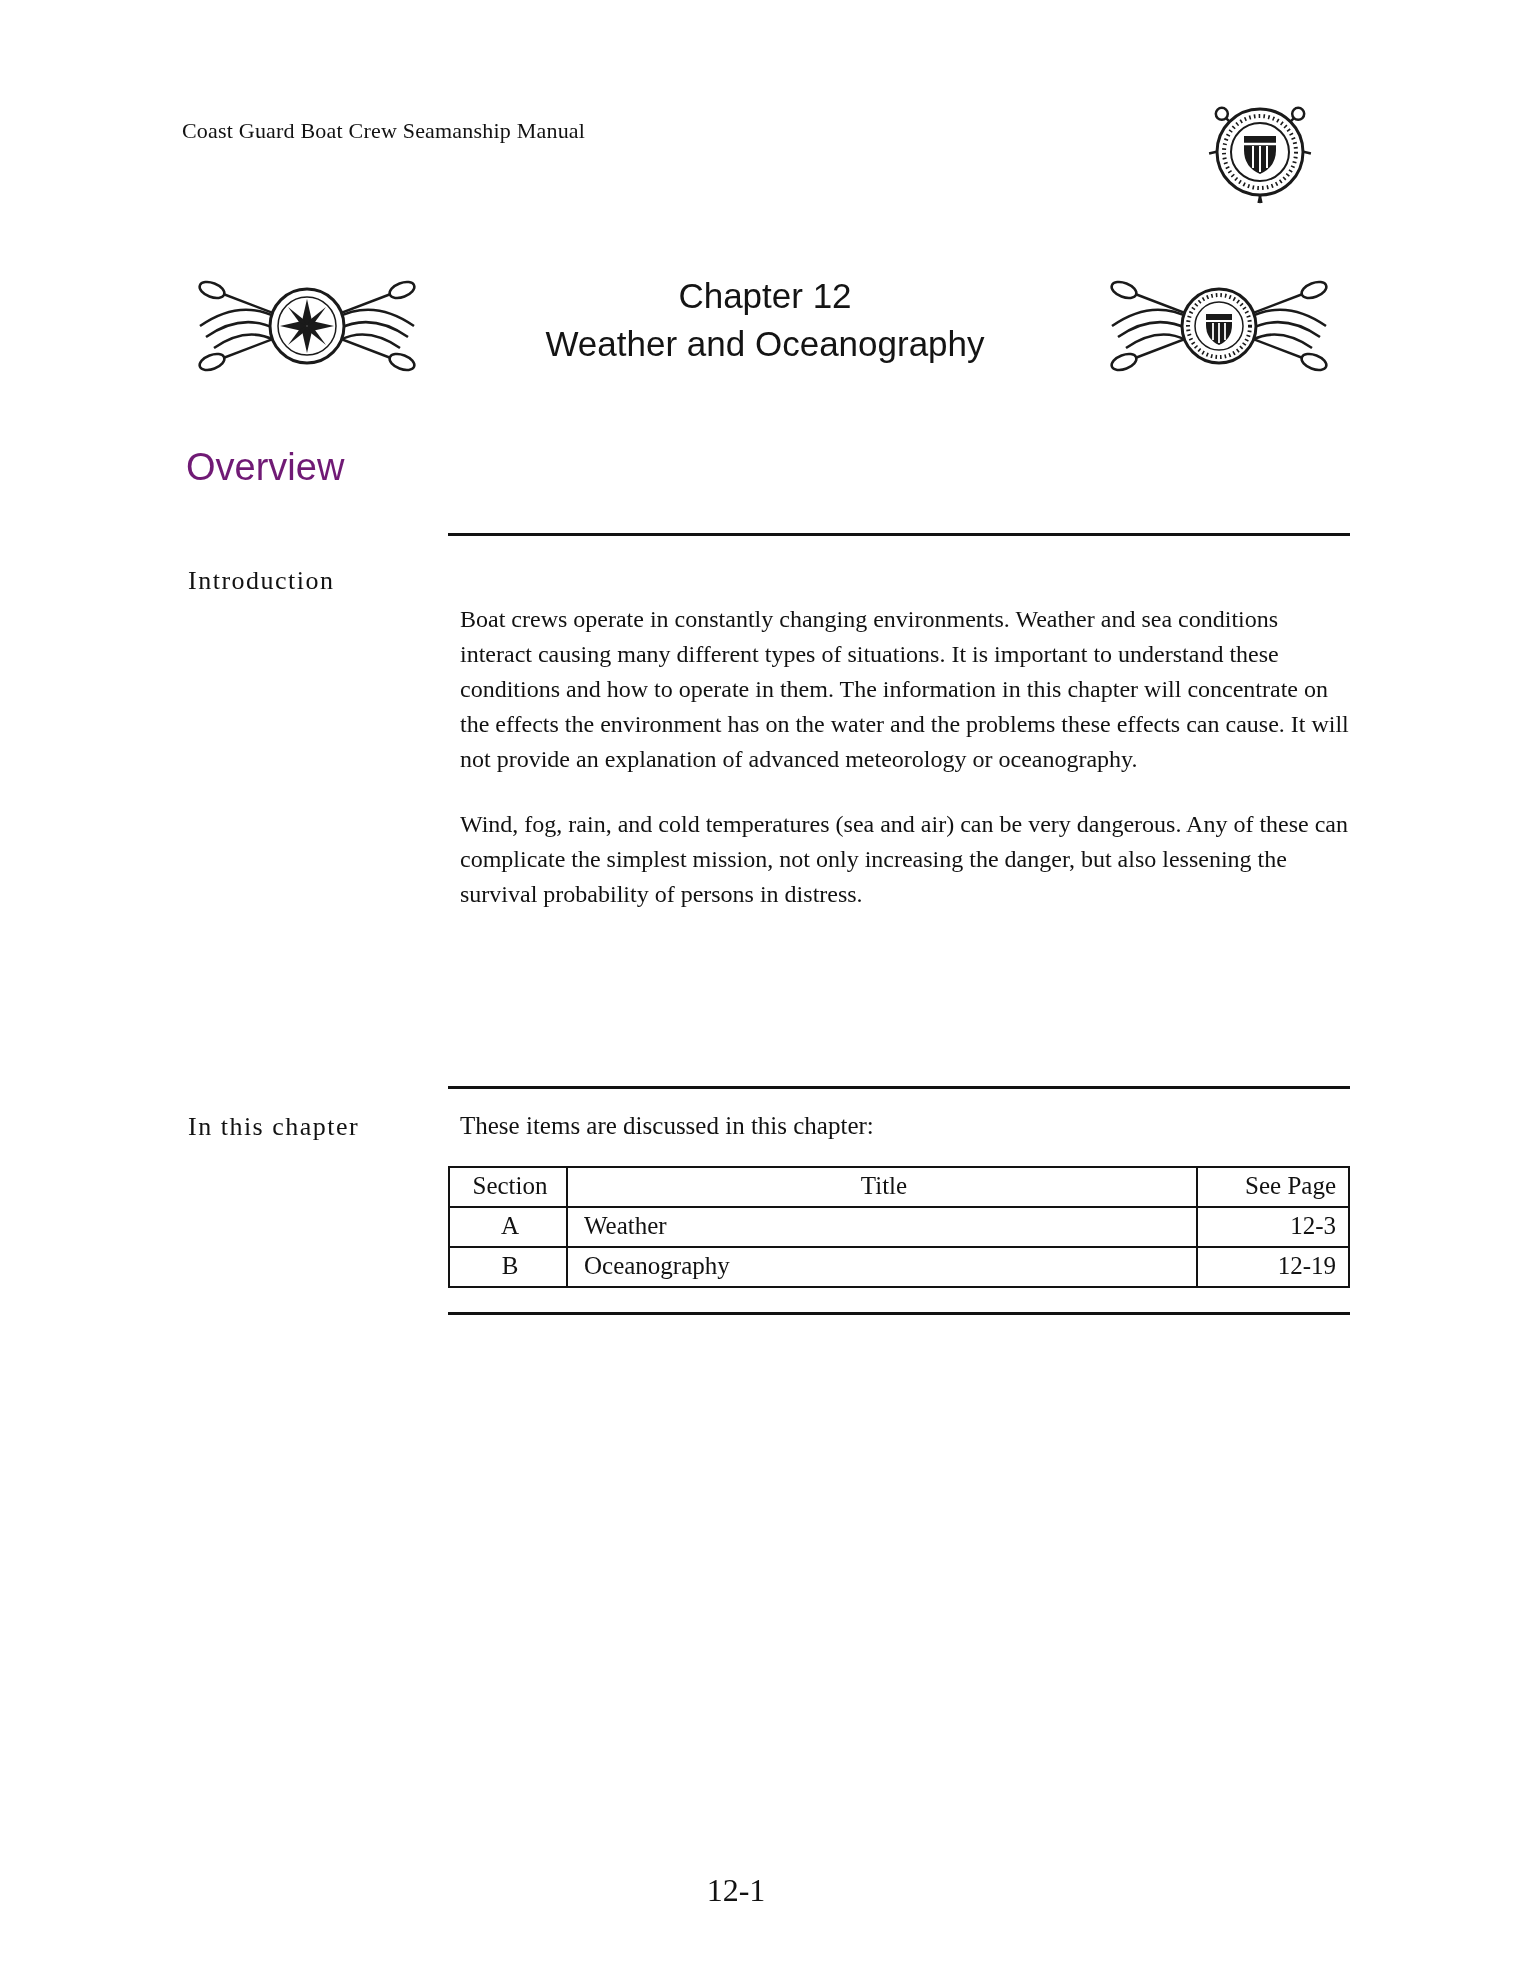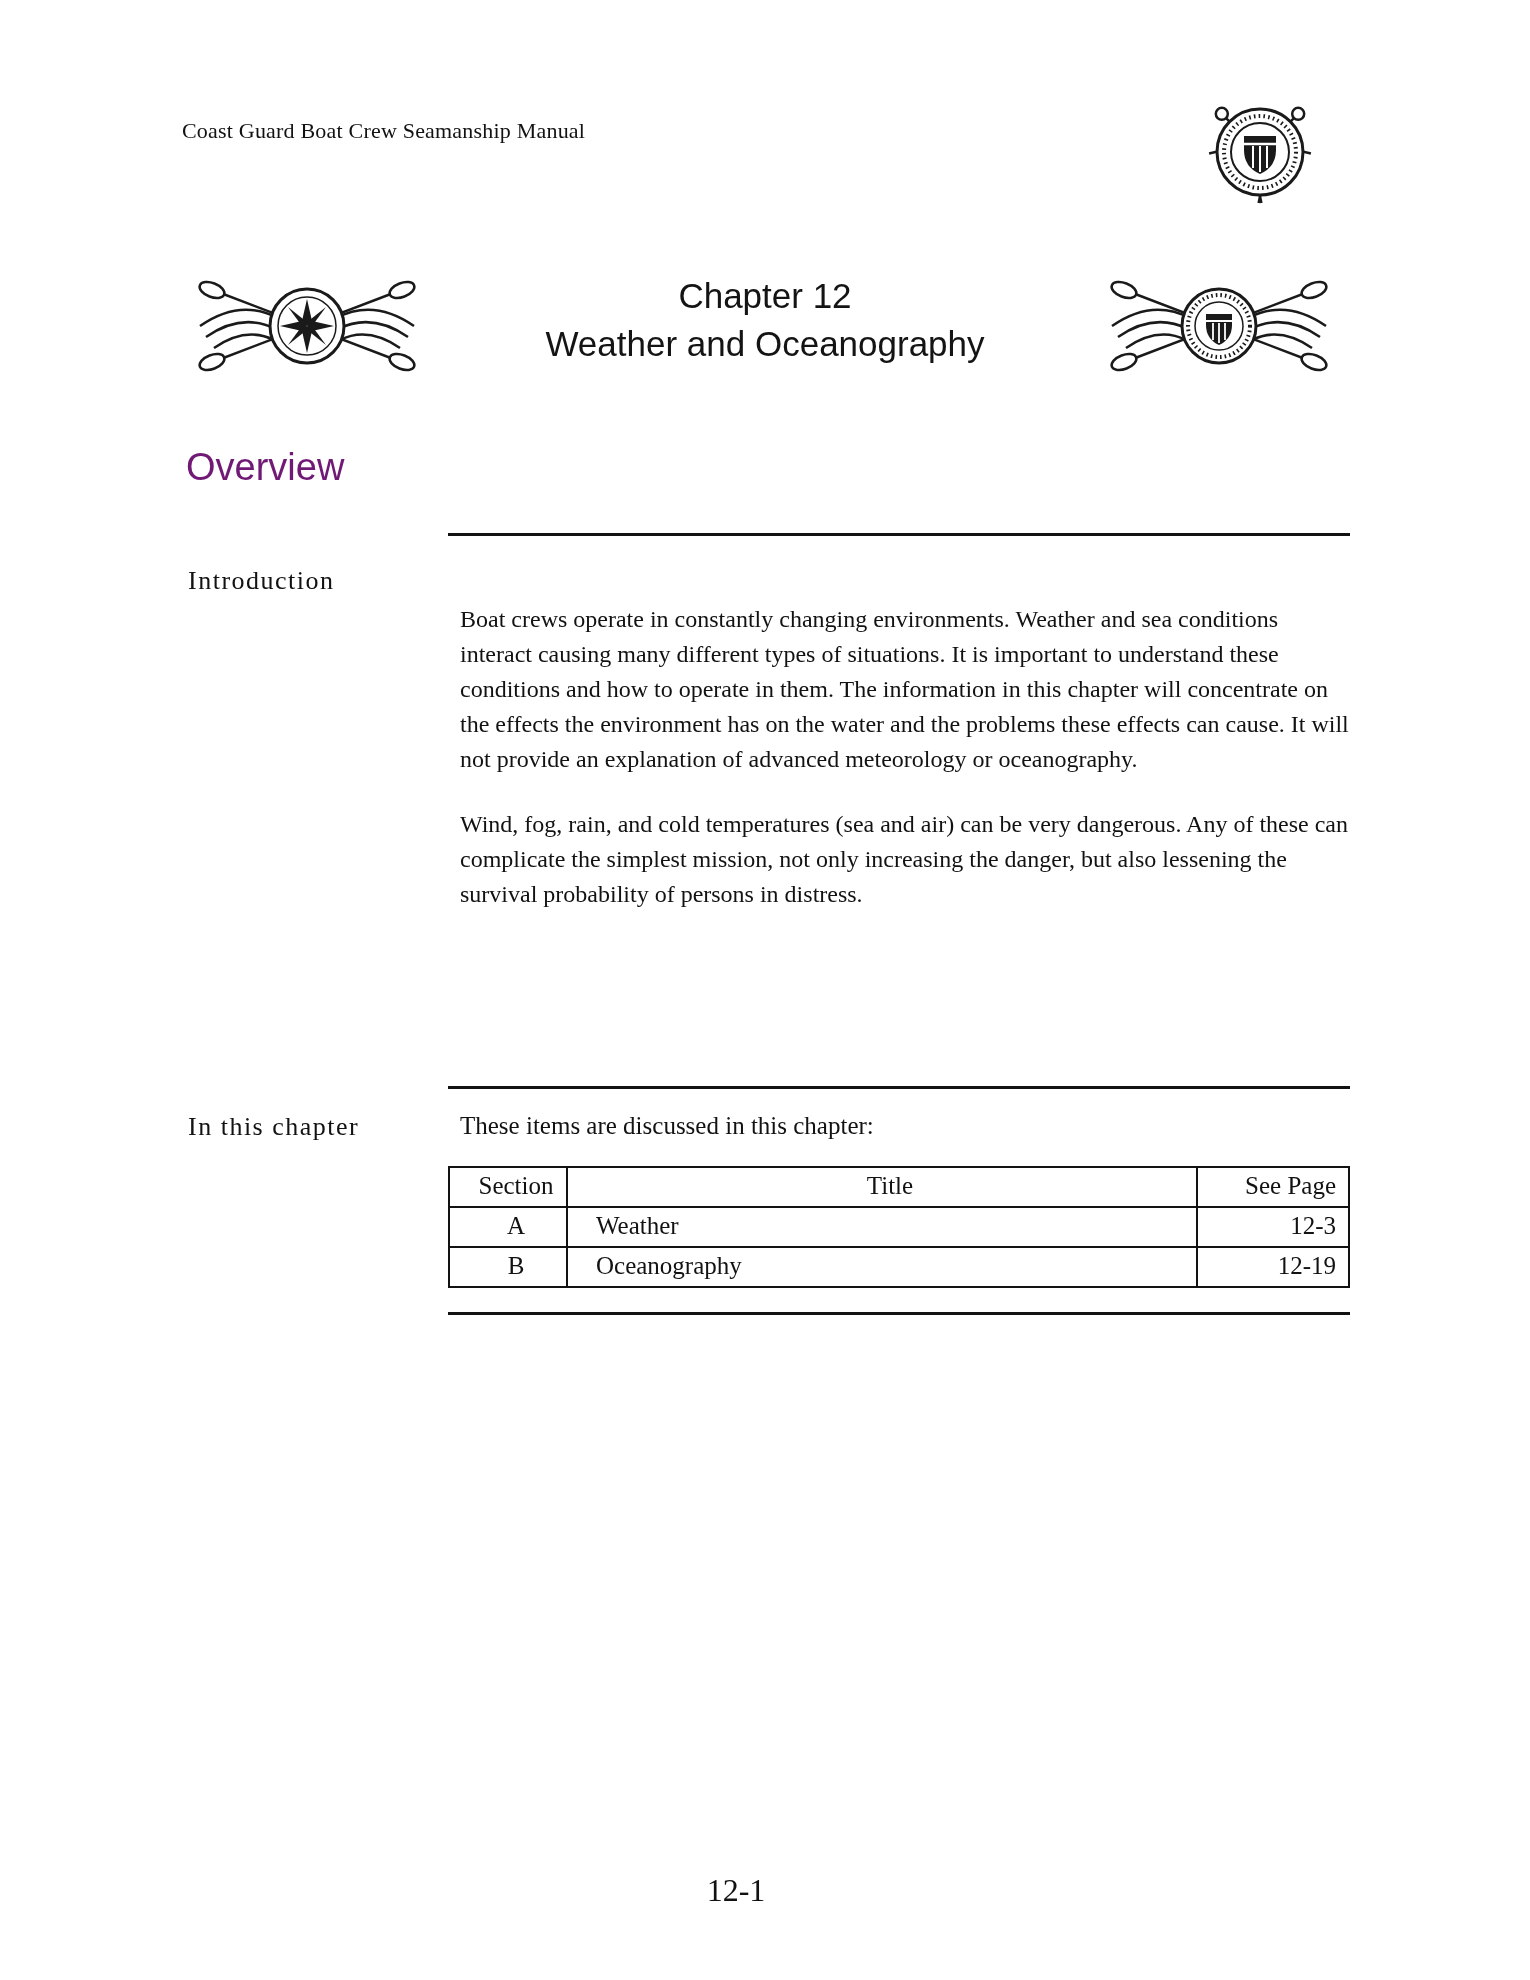--- a/index.html
+++ b/index.html
@@ -56,21 +56,21 @@
     position:absolute; left:460px; top:1112px;
     font-size:25px;
   }
   .contents-table {
     position:absolute; left:448px; top:1166px; width:902px;
     border-collapse:collapse;
     font-size:25px;
   }
   .contents-table th, .contents-table td {
     border:2px solid #121212;
-    padding:3px 12px 5px 28px;
+    padding:3px 12px 5px 16px;
     font-weight:normal;
     line-height:30px;
   }
   .col-section { width:118px; text-align:center; }
   .col-title-h { text-align:center; }
   .col-title   { text-align:left; }
   .col-page    { width:152px; text-align:right; }
   .page-number {
     position:absolute; left:0; top:1872px; width:1472px;
     text-align:center; font-size:32px;

